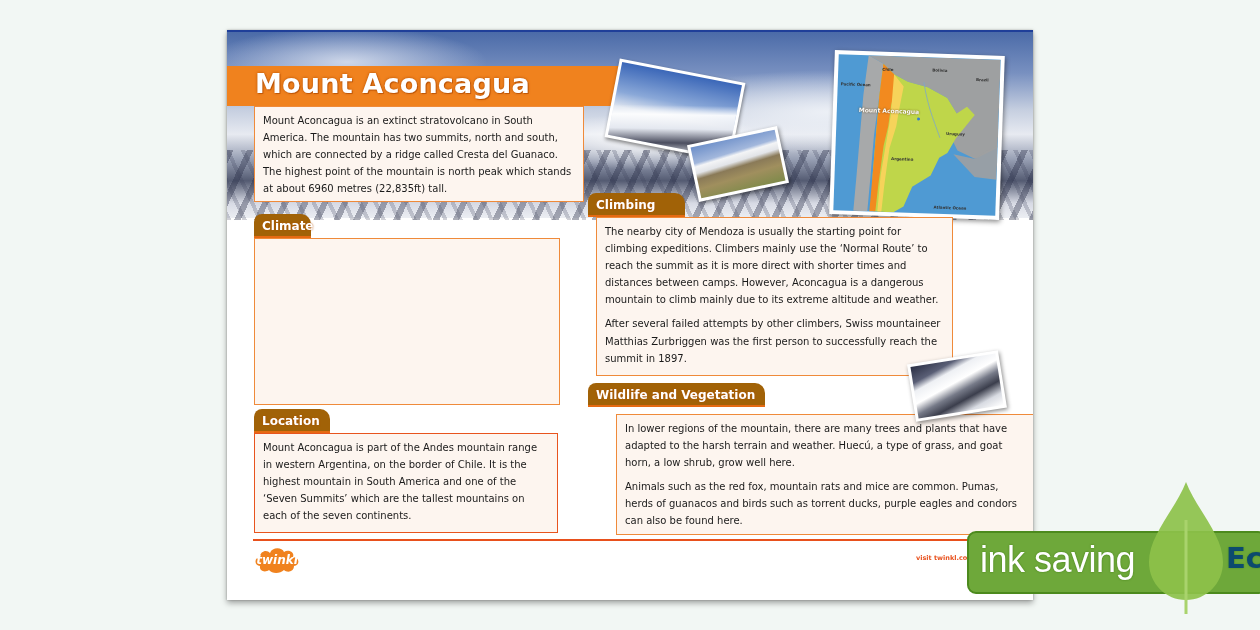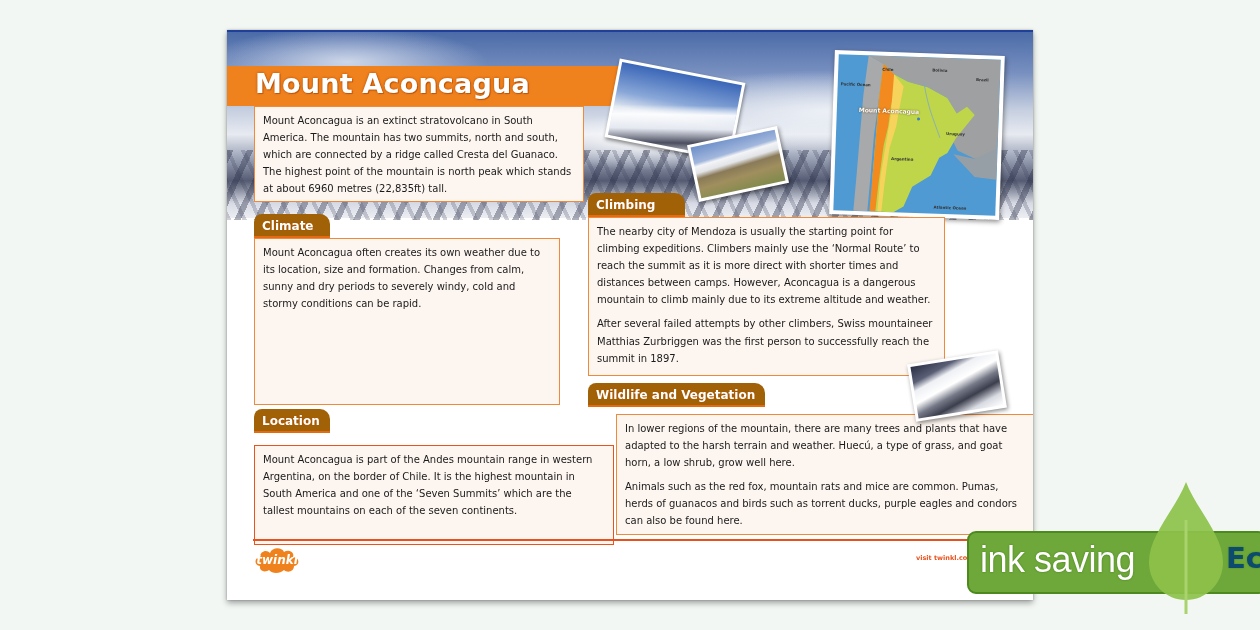--- a/index.html
+++ b/index.html
@@ -159,32 +159,31 @@
       <div class="map-label" style="left:44px; top:11px;">Chile</div>
       <div class="map-label" style="left:94px; top:10px;">Bolivia</div>
       <div class="map-label" style="left:138px; top:18px;">Brazil</div>
       <div class="map-label" style="left:110px; top:73px;">Uruguay</div>
       <div class="map-label" style="left:56px; top:100px;">Argentina</div>
       <div class="map-label" style="left:100px; top:147px;">Atlantic Ocean</div>
       <div class="map-label peak" style="left:22px; top:52px; width:44px;">Mount Aconcagua</div>
     </div>
   </div>
 
-  <div class="tab" style="left:27px; top:184px; width:76px;">Climate</div>
+  <div class="tab" style="left:27px; top:184px; width:57px;">Climate</div>
   <div class="box" style="left:27px; top:208px; width:306px; height:167px;">
-    <p>Mount Aconcagua often creates its own weather due to its location, size and formation. Changes from calm, sunny and dry periods to severely windy, cold and stormy conditions can be rapid.</p>
   </div>
 
   <div class="tab" style="left:27px; top:379px; width:76px;">Location</div>
-  <div class="box" style="left:27px; top:415px; width:360px; height:100px; border-color:#e8541e;">
+  <div class="box" style="left:27px; top:403px; width:304px; height:100px; border-color:#e8541e;">
     <p>Mount Aconcagua is part of the Andes mountain range in western Argentina, on the border of Chile. It is the highest mountain in South America and one of the ‘Seven Summits’ which are the tallest mountains on each of the seven continents.</p>
   </div>
 
   <div class="tab" style="left:361px; top:163px; width:97px;">Climbing</div>
-  <div class="box" style="left:361px; top:187px; width:357px; height:159px;">
+  <div class="box" style="left:369px; top:187px; width:357px; height:159px;">
     <p>The nearby city of Mendoza is usually the starting point for climbing expeditions. Climbers mainly use the ‘Normal Route’ to reach the summit as it is more direct with shorter times and distances between camps. However, Aconcagua is a dangerous mountain to climb mainly due to its extreme altitude and weather.</p>
     <p>After several failed attempts by other climbers, Swiss mountaineer Matthias Zurbriggen was the first person to successfully reach the summit in 1897.</p>
   </div>
 
   <div class="tab" style="left:361px; top:353px; width:177px;">Wildlife and Vegetation</div>
   <div class="box" style="left:361px; top:384px; width:418px; height:121px;margin-left:28px;">
     <p>In lower regions of the mountain, there are many trees and plants that have adapted to the harsh terrain and weather. Huecú, a type of grass, and goat horn, a low shrub, grow well here.</p>
     <p>Animals such as the red fox, mountain rats and mice are common. Pumas, herds of guanacos and birds such as torrent ducks, purple eagles and condors can also be found here.</p>
   </div>
 

